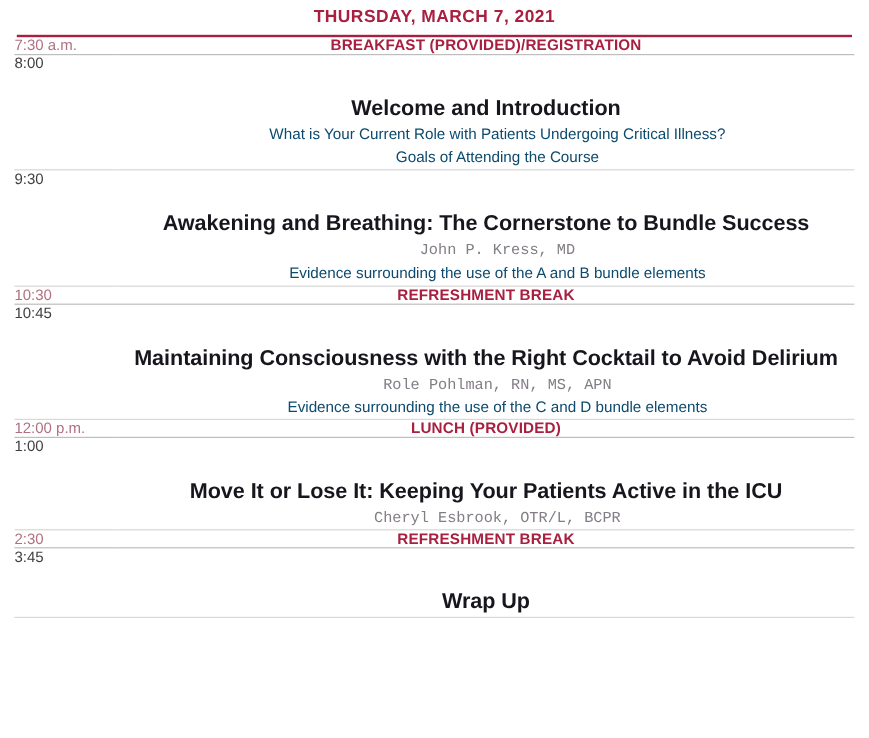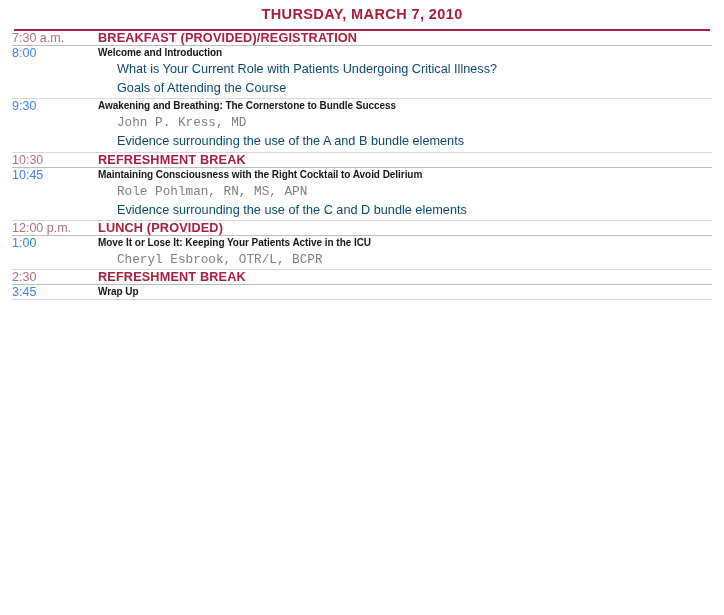--- a/index.html
+++ b/index.html
@@ -55,65 +55,67 @@
   }
   .row.break-row {
     border-bottom: 1px solid #bdbdbd;
     margin-top: 30px;
   }
 
   .cell-time {
     width: 86px;
     padding: 6px 0 7px 2px;
     font-size: 12.5px;
-    color: #3b82f6;
+    color: #404040;
     white-space: nowrap;
   }
   .cell-body {
     padding: 6px 0 7px 0;
+    text-align: center;
   }
 
   
   .break-row .cell-time {
     color: #b07080;
   }
   .break-title {
     font-size: 12.7px;
     font-weight: bold;
     color: #a81f40;
     letter-spacing: 0.15px;
   }
 
   
   .session-title {
-    font-size: 10px;
+    font-size: 18px;
     font-weight: bold;
     color: #16161d;
     letter-spacing: -0.05px;
     line-height: 1.38;
+    margin-top: 32px;
   }
   .sub-line {
     font-size: 12.7px;
     line-height: 1.52;
     padding-left: 19px;
   }
   .sub-line.speaker {
     color: #837d85;
     font-family: Liberation Mono, monospace;
   }
   .sub-line.note {
     color: #0c4a6e;
   }
 </style>
 </head>
 <body>
 
 <div class="page">
 
-  <div class="day-title">THURSDAY, MARCH 7, 2010</div>
+  <div class="day-title">THURSDAY, MARCH 7, 2021</div>
 
   <div class="title-rule"></div>
 
   <table class="schedule">
     <tbody id="schedule-body">
         <tr class="row break-row">
           <td class="cell-time">7:30 a.m.</td>
           <td class="cell-body">
             <div class="break-title">BREAKFAST (PROVIDED)/REGISTRATION</div>
           </td>

